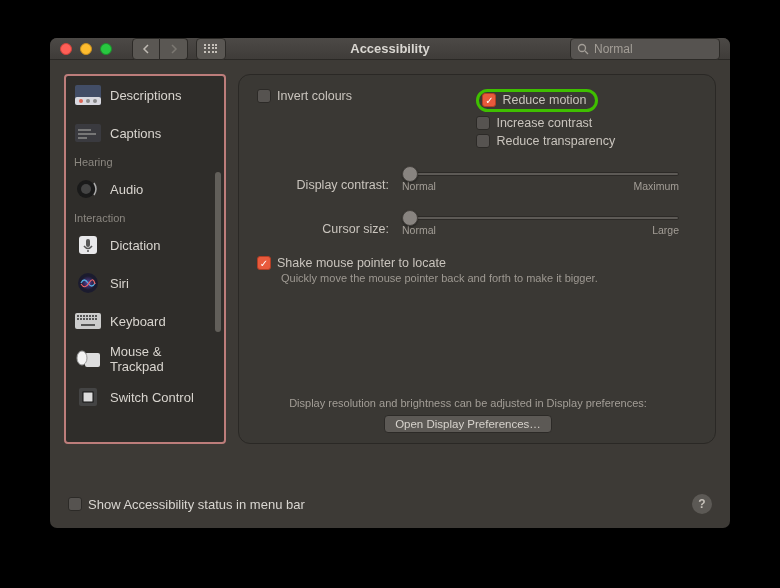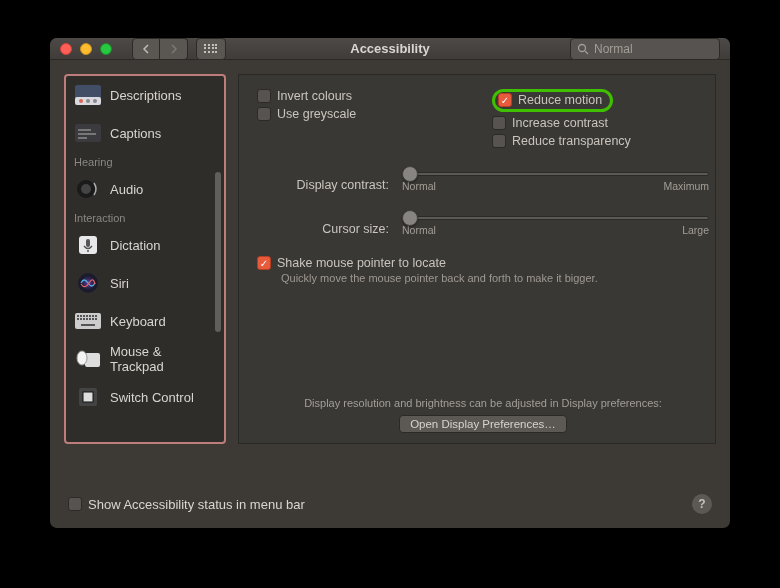--- a/index.html
+++ b/index.html
@@ -104,22 +104,22 @@
     background: transparent;
   }
   .scrollbar-thumb {
     position: absolute; left: 1px; right: 1px; top: 90px; height: 160px;
     background: #625f5a; border-radius: 3px;
   }
   .main {
     flex: 1; height: 370px;
     background: #3a3834;
     border: 1px solid #2a2825;
-    border-radius: 0;
-    padding: 14px 6px 10px 18px;
+    border-radius: 12px;
+    padding: 14px 36px 10px 18px;
     display: flex; flex-direction: column;
     font-size: 12.5px;
     color: #c9c4bd;
   }
   .row-checks { display: flex; }
   .col { display: flex; flex-direction: column; gap: 4px; }
   .col1 { flex: 0 0 52%; }
   .col2 { flex: 1; }
   .chk { display: flex; align-items: center; gap: 6px; white-space: nowrap; }
   .box {
@@ -353,24 +353,20 @@
     </div>
 
     <div class="main">
 
       <div class="row-checks">
         <div class="col col1">
           <div class="chk">
             <div class="box"></div>
             <span>Invert colours</span>
           </div>
-          <div class="chk">
-            <div class="box"></div>
-            <span>Use greyscale</span>
-          </div>
         </div>
         <div class="col col2">
           <div>
             <span class="highlight">
               <span class="chk">
                 <span class="box checked">✓</span>
                 <span>Reduce motion</span>
               </span>
             </span>
           </div>

